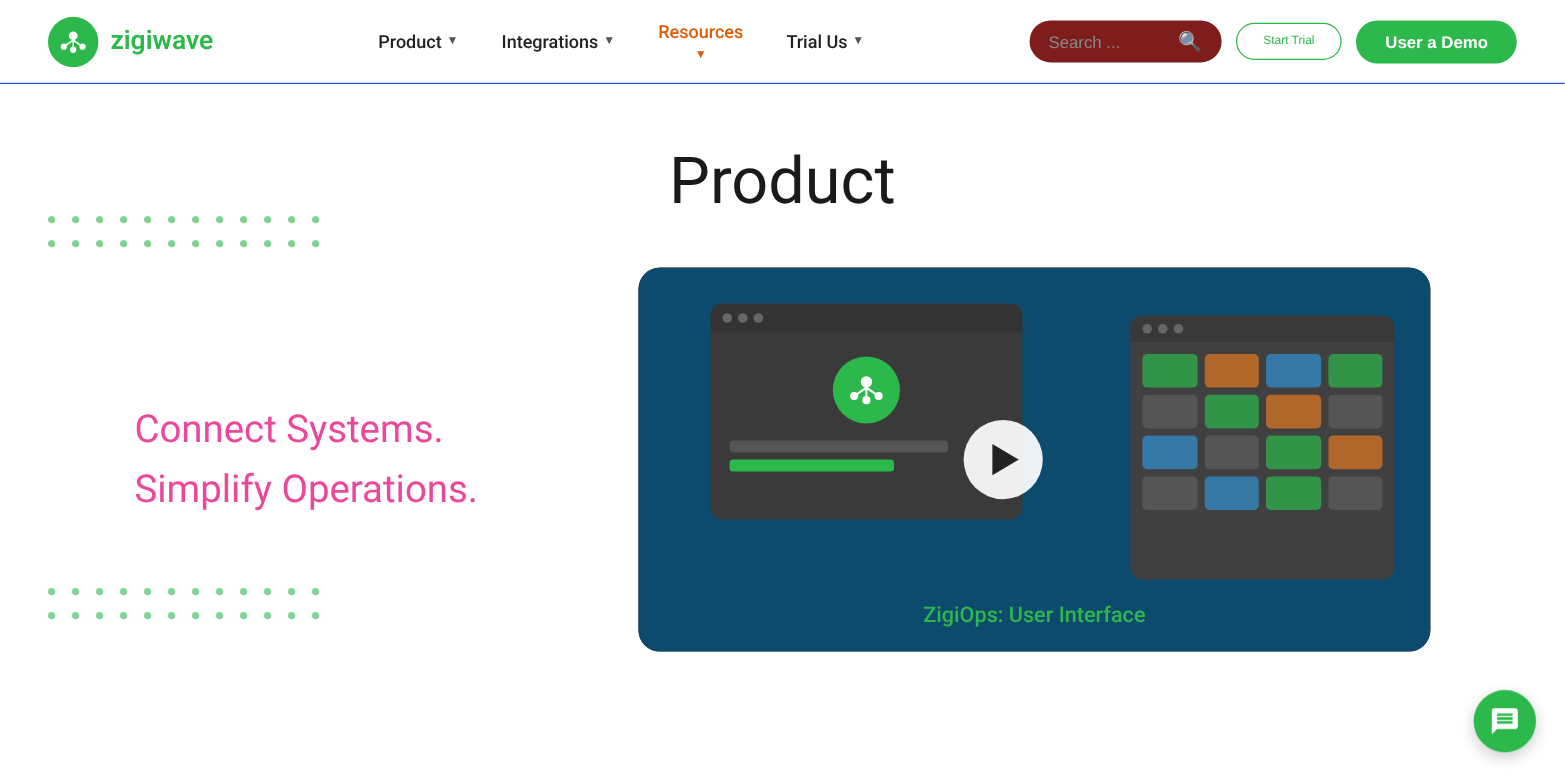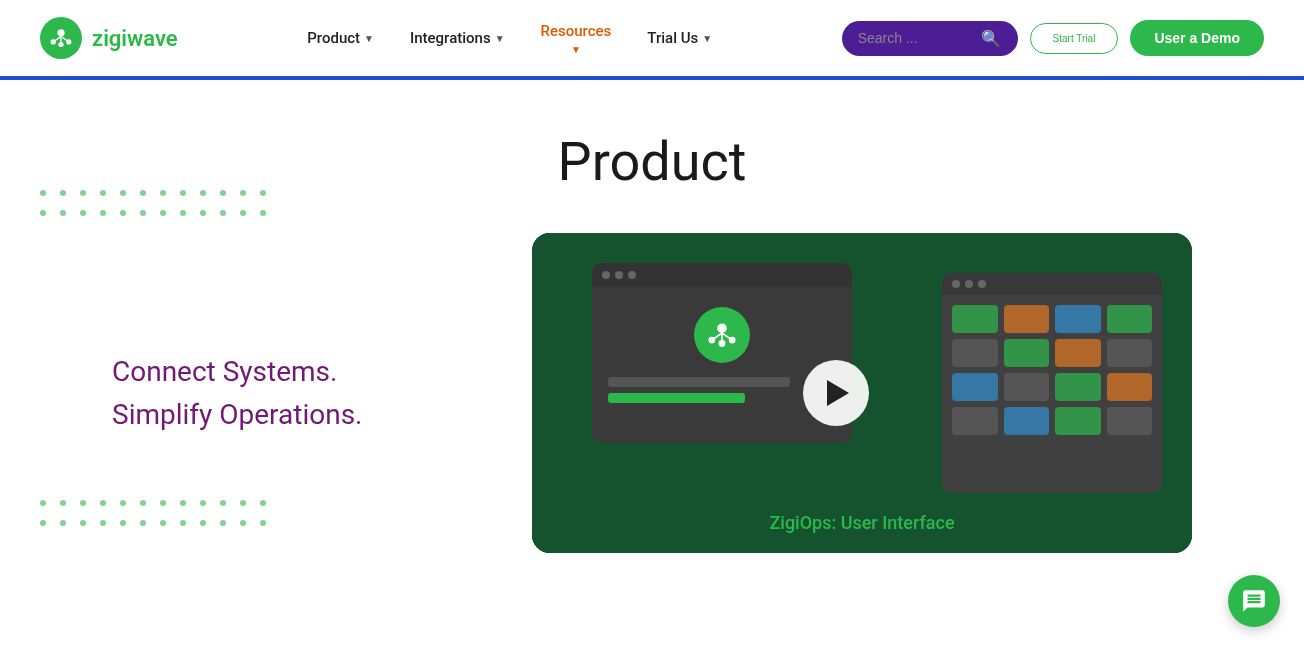--- a/index.html
+++ b/index.html
@@ -1,21 +1,21 @@
 <!DOCTYPE html>
 <html><head>
   <meta charset="utf-8">
   <style>
     * { margin: 0; padding: 0; box-sizing: border-box; }
     body { font-family: -apple-system, BlinkMacSystemFont, 'Segoe UI', Roboto, sans-serif; background: #fff; width: 1304px; min-height: 651px; overflow-x: hidden; }
 
     
     nav {
       display: flex; align-items: center; justify-content: space-between;
-      padding: 0 40px; height: 80px; border-bottom: 4px solid #1d4ed8;
+      padding: 0 40px; height: 70px; border-bottom: 1px solid #1d4ed8;
       position: relative; z-index: 10;
     }
     .nav-logo { display: flex; align-items: center; gap: 10px; cursor: pointer; }
     .nav-logo-icon {
       width: 42px; height: 42px; background: #2cb84b; border-radius: 50%;
       display: flex; align-items: center; justify-content: center;
     }
     .nav-logo-icon svg { width: 26px; height: 26px; fill: white; }
     .nav-logo-text { font-size: 22px; font-weight: 600; color: #2cb84b; }
 
@@ -24,22 +24,22 @@
       display: flex; align-items: center; gap: 4px; padding: 8px 14px;
       font-size: 15px; cursor: pointer; border-radius: 4px; color: #222;
       font-weight: 500;
     }
     .nav-item .chevron { font-size: 10px; color: #555; }
     .nav-item.resources { color: #e05a00; flex-direction: column; }
 
     .nav-right { display: flex; align-items: center; gap: 12px; }
 
     .search-box {
-      display: flex; background: #4c1d95; border-radius: 24px;
-      padding: 8px 16px; gap: 24px; cursor: text;
+      display: flex; background: #7f1d1d; border-radius: 24px;
+      padding: 8px 16px; gap: 8px; cursor: text;
     }
     .search-box input {
       background: transparent; border: none; outline: none; color: #ccc;
       font-size: 14px; width: 100px;
     }
     .search-box input::placeholder { color: #888; }
     .search-icon-btn { color: #aaa; font-size: 16px; cursor: pointer; }
 
     .btn-start-trial {
       padding: 9px 22px; border: 1.5px solid #2cb84b; border-radius: 24px;
@@ -73,35 +73,35 @@
     .dot-top { top: 110px; left: 40px; }
     .dot-bottom { top: 420px; left: 40px; }
 
     .content-row {
       display: flex; align-items: center; width: 100%; max-width: 1200px;
       padding: 0 60px; gap: 60px;
     }
 
     .tagline { flex: 0 0 360px; }
     .tagline-text {
-      font-size: 28px; font-weight: 400; color: #701a75; line-height: 1.55;
+      font-size: 32px; font-weight: 400; color: #ec4899; line-height: 1.55;
     }
     .tagline-text .bold-word { font-weight: 600; }
 
     
     .video-container {
       flex: 1; background: #1a1a1a; border-radius: 18px;
       height: 320px; position: relative; overflow: hidden;
       display: flex; align-items: center; justify-content: center;
     }
 
     
     .video-mockup {
       width: 100%; height: 100%; position: relative;
-      background: #14532d;
+      background: #0c4a6e;
     }
 
     
     .mock-window-back {
       position: absolute; top: 30px; left: 60px;
       width: 260px; height: 180px; background: #3a3a3a; border-radius: 10px;
       overflow: hidden;
     }
     .mock-window-back .win-dots {
       display: flex; gap: 5px; padding: 8px 10px; background: #333;

